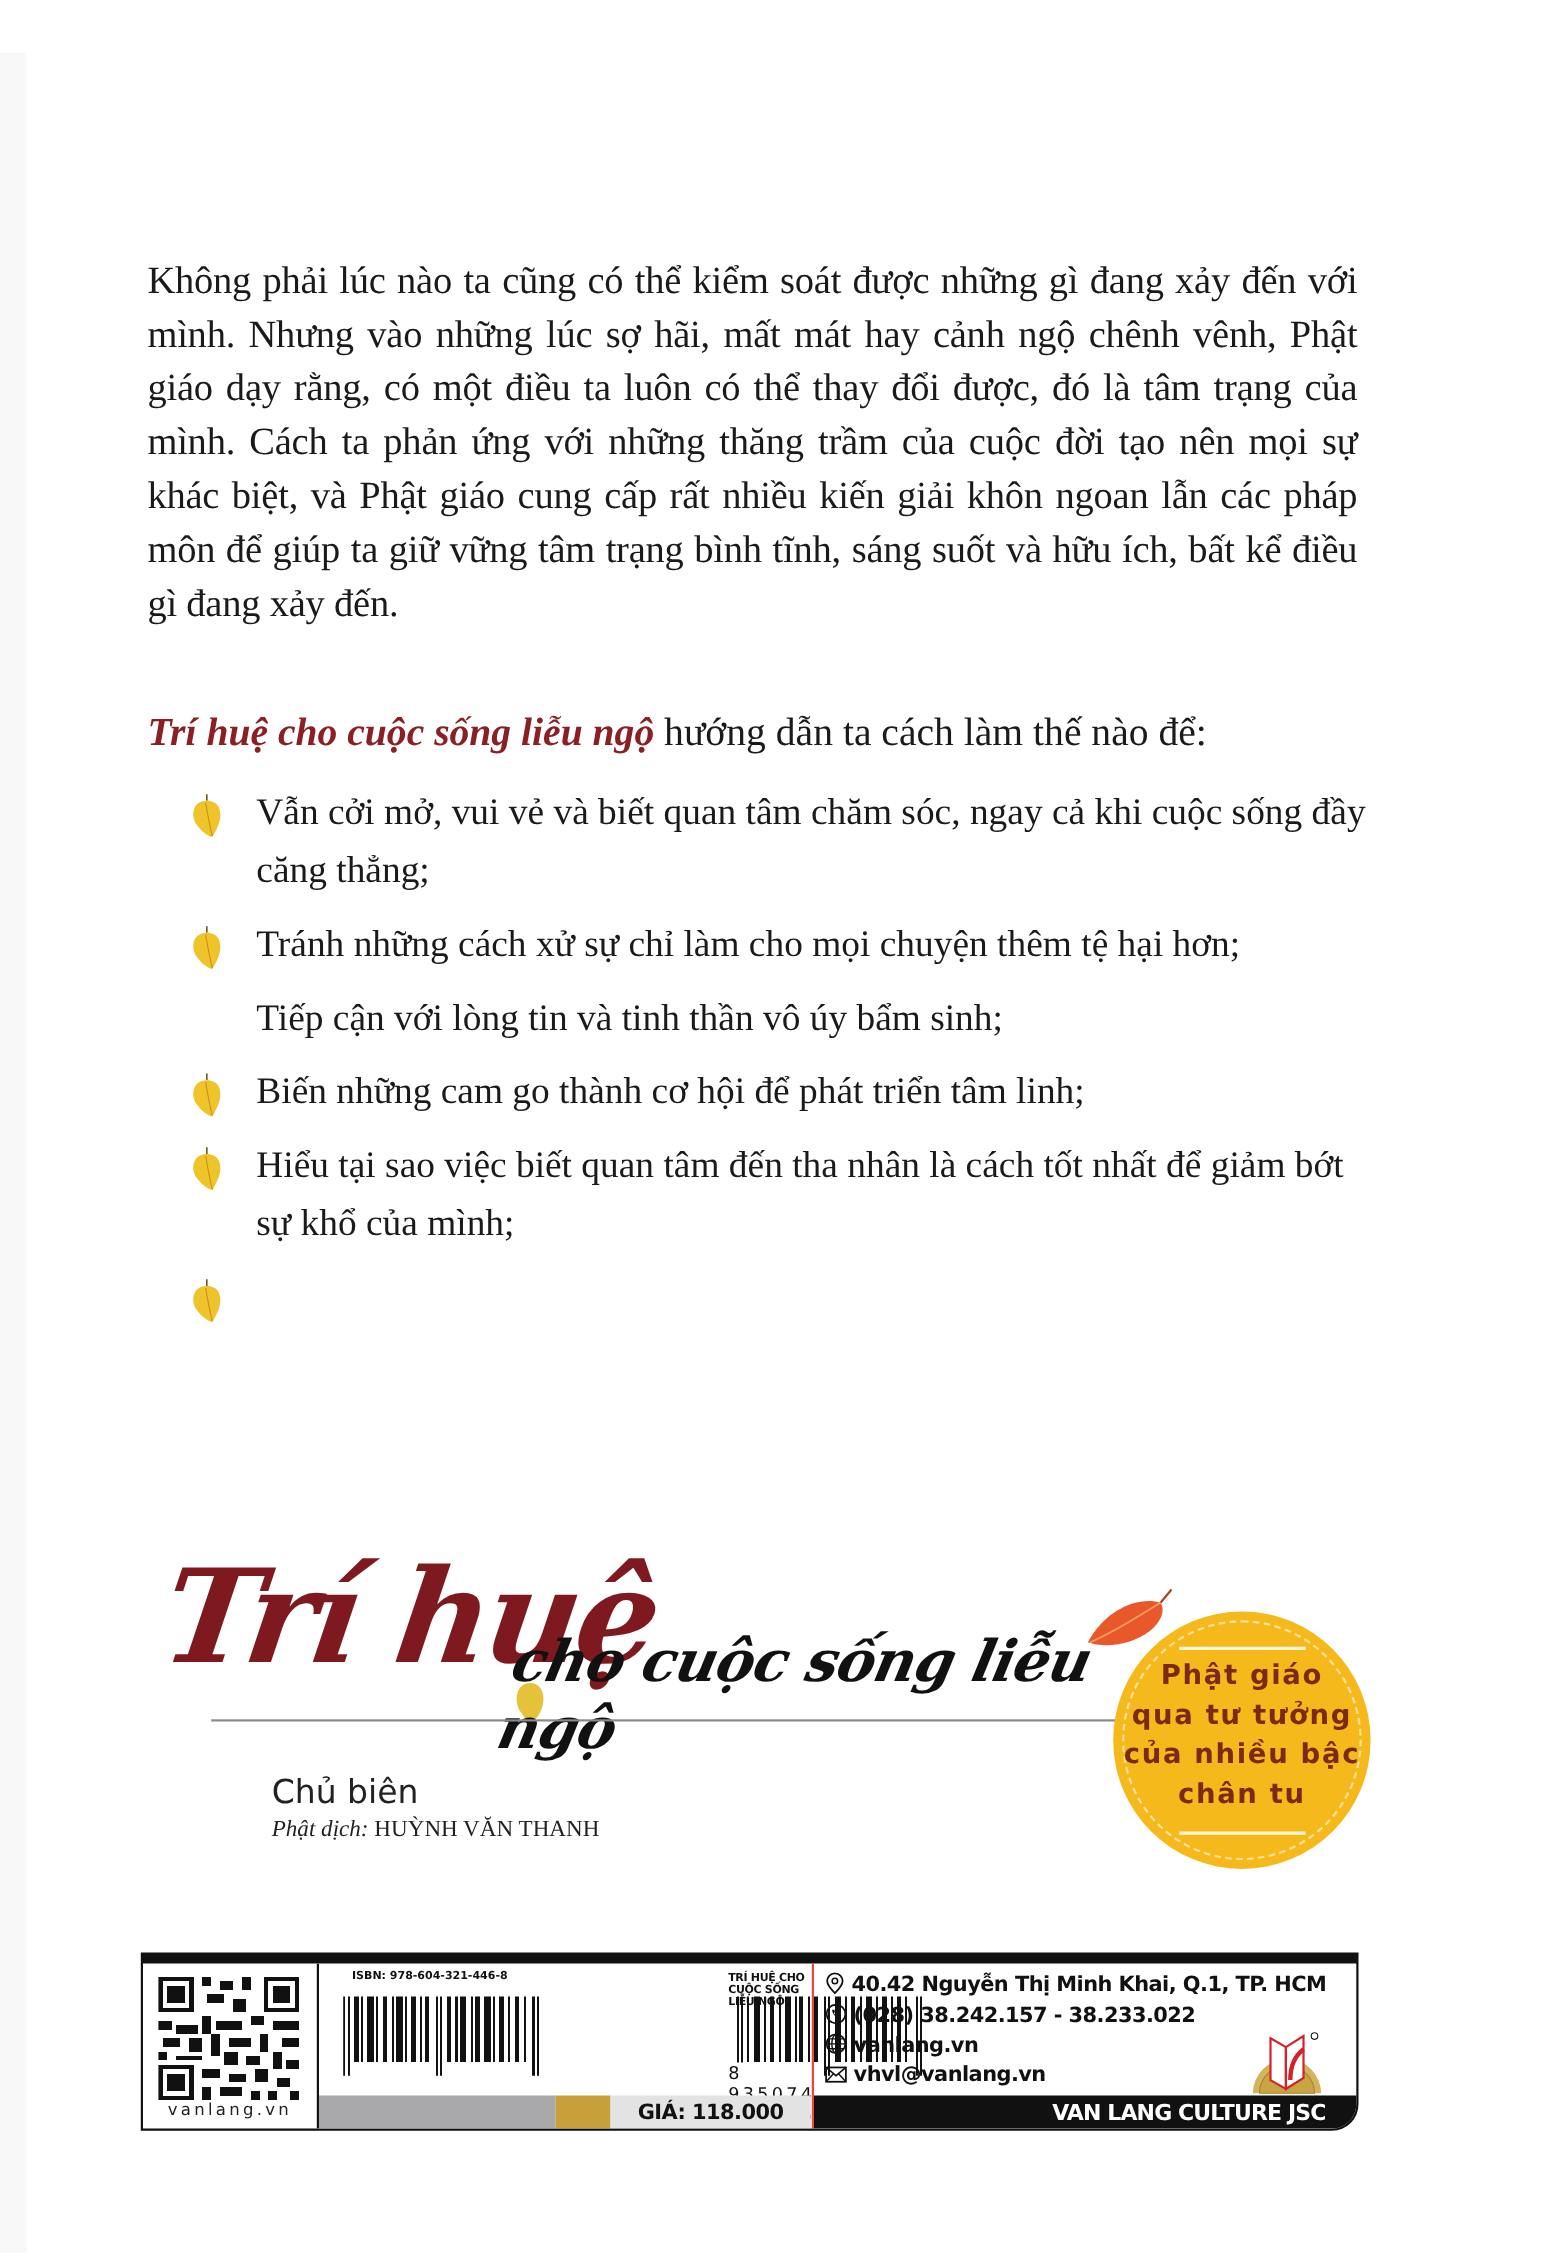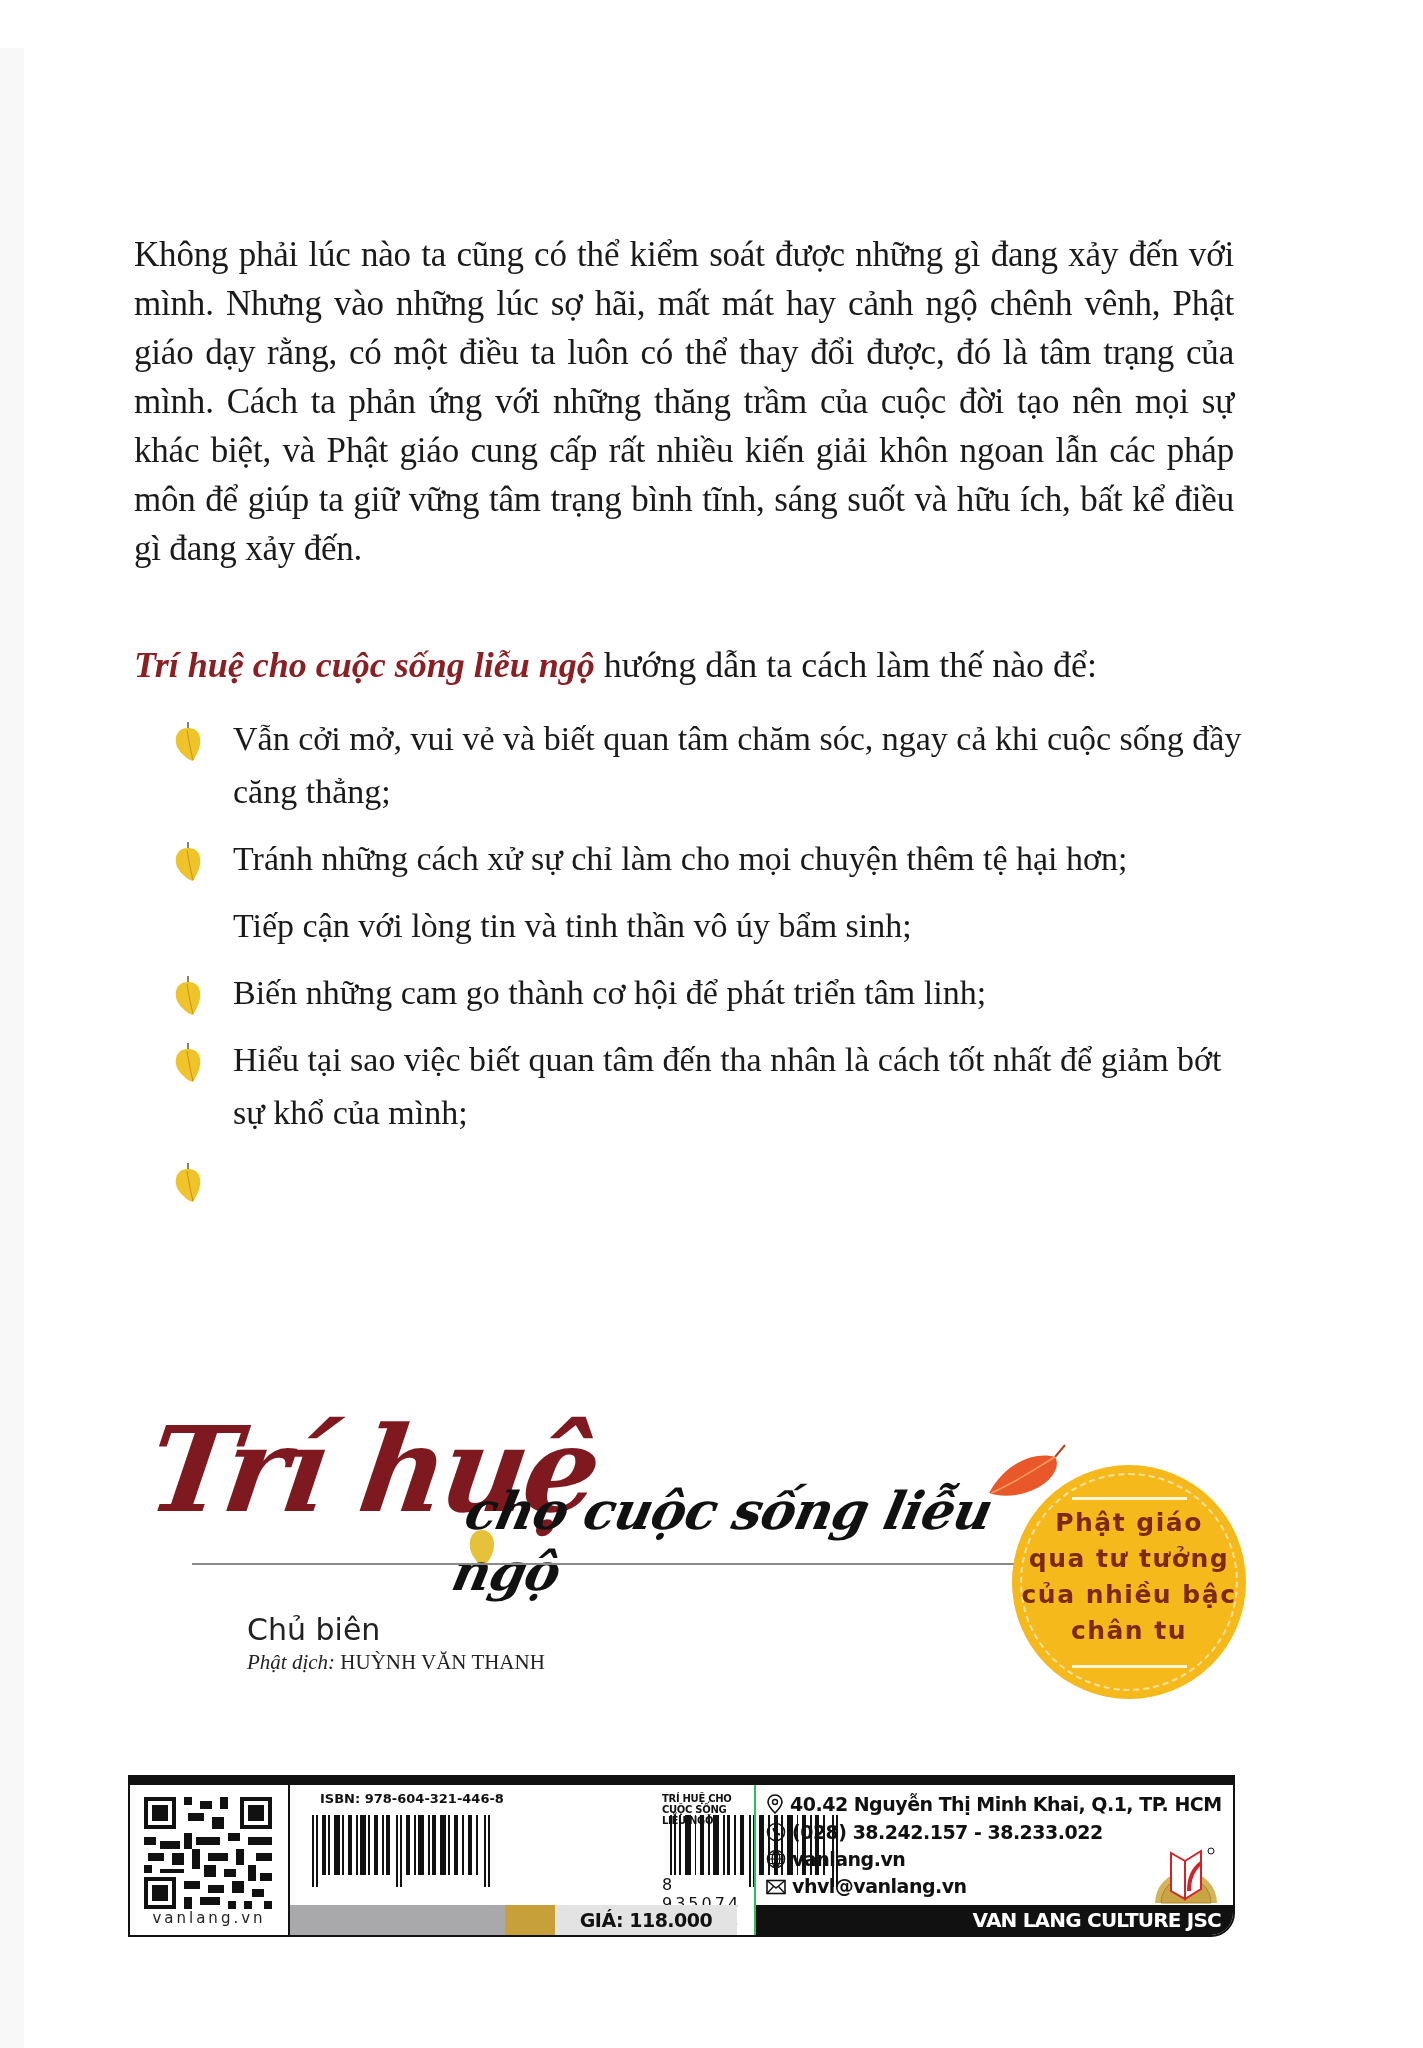--- a/index.html
+++ b/index.html
@@ -23,28 +23,28 @@
   .author { position:absolute; left:247px; top:1612px; }
   .author .role { font-family:"DejaVu Sans", sans-serif; font-size:30px; color:#222; line-height:36px; }
   .author .name { font-family:"DejaVu Sans", sans-serif; font-weight:bold; font-size:54px; color:#73685c; line-height:58px; letter-spacing:-1px; }
   .author .translator { font-family:"Liberation Serif", serif; font-size:21px; color:#222; line-height:28px; }
   .author .translator i { font-style:italic; }
   .infobox { position:absolute; left:128px; top:1775px; width:1107px; height:162px; border:2px solid #111; border-top:10px solid #111; border-bottom-right-radius:24px; background:#fff; overflow:hidden; box-sizing:border-box; }
   .qrcell { position:absolute; left:0; top:0; width:158px; height:150px; border-right:2px solid #111; }
   .qr { position:absolute; left:14px; top:12px; width:128px; height:112px; }
   .qrlabel { position:absolute; left:0; width:158px; top:124px; text-align:center; font-family:"DejaVu Sans", sans-serif; font-size:15px; letter-spacing:3px; color:#222; }
   .isbncell { position:absolute; left:160px; top:0; width:445px; height:150px; }
-  .isbn-label { position:absolute; left:30px; top:6px; font-family:"DejaVu Sans", sans-serif; font-weight:bold; font-size:13px; color:#111; }
+  .isbn-label { position:absolute; left:30px; top:6px; font-family:"DejaVu Sans", sans-serif; font-weight:bold; font-size:10px; color:#111; }
   .bc { position:absolute; top:30px; height:72px; }
   .bcnum { position:absolute; font-family:"DejaVu Sans", sans-serif; font-size:16px; letter-spacing:3px; color:#111; background:#fff; }
   .title-label { position:absolute; left:372px; top:8px; font-family:"DejaVu Sans", sans-serif; font-weight:bold; font-size:10px; letter-spacing:-0.3px; color:#111; }
   .greybar { position:absolute; left:0; top:120px; width:215px; height:30px; background:#a9a9ab; }
   .goldbar { position:absolute; left:215px; top:120px; width:50px; height:30px; background:#c7a03a; }
   .pricebar { position:absolute; left:265px; top:120px; width:182px; height:30px; background:#e3e3e3; font-family:"DejaVu Sans", sans-serif; font-weight:bold; font-size:19px; line-height:30px; color:#111; text-align:center; letter-spacing:-0.5px; }
-  .contact { position:absolute; left:608px; top:0; width:495px; height:150px; border-left:2px solid #22c55e;margin-left:16px; }
+  .contact { position:absolute; left:608px; top:0; width:495px; height:150px; border-left:2px solid #ef4444; }
   .crow { position:absolute; left:10px; font-family:"DejaVu Sans", sans-serif; font-weight:bold; font-size:19px; color:#111; letter-spacing:-0.5px; white-space:nowrap; }
   .crow svg { vertical-align:-3px; margin-right:6px; }
   .footerbar { position:absolute; left:0; right:0; top:120px; height:30px; background:#111; color:#fff; font-family:"DejaVu Sans", sans-serif; font-weight:bold; font-size:20px; line-height:30px; text-align:right; padding-right:30px; letter-spacing:-0.8px; }
   .vlogo { position:absolute; right:30px; top:58px; width:70px; height:62px; }
 </style>
 </head>
 <body>
 
 <div class="leftedge"></div>
 

